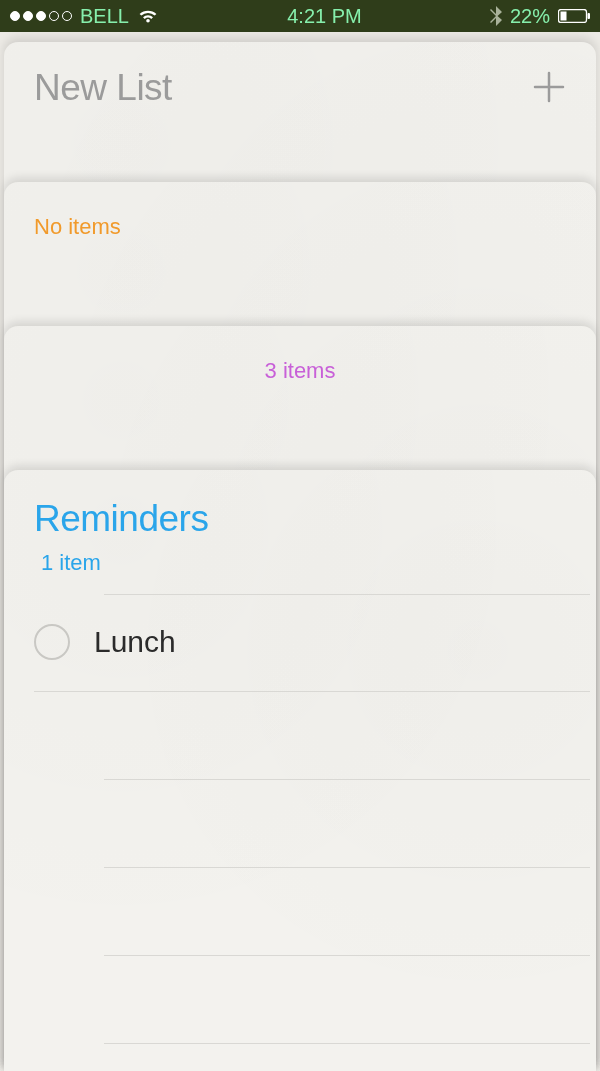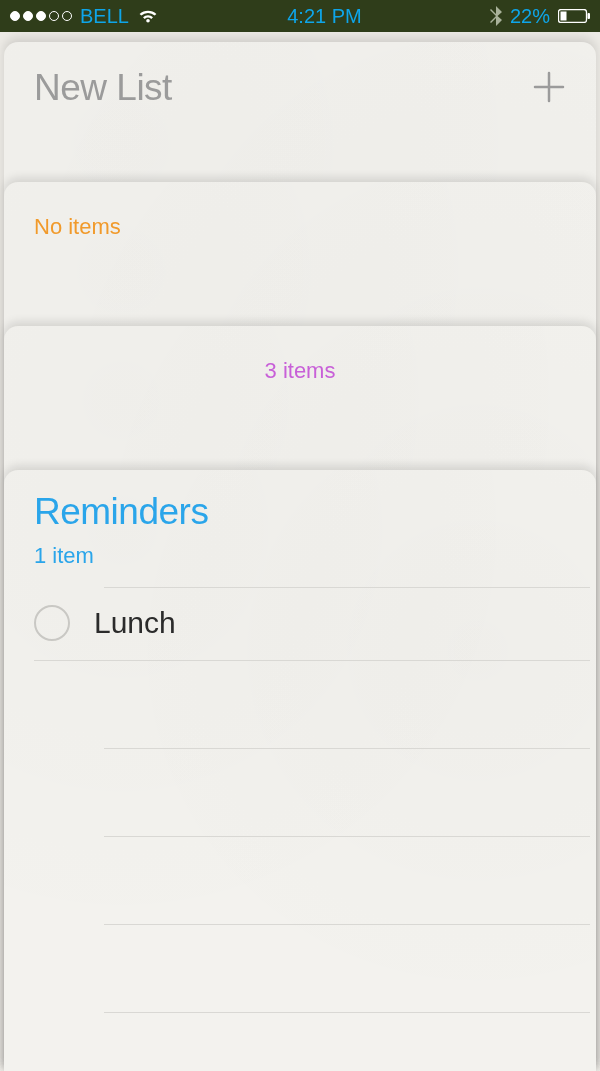--- a/index.html
+++ b/index.html
@@ -12,21 +12,21 @@
     height: 1071px;
     font-family: -apple-system, "Helvetica Neue", Helvetica, Arial, sans-serif;
     background: #eceae5;
     overflow: hidden;
   }
 
   
   .status-bar {
     height: 32px;
     background: #2f3d1a;
-    color: #0ea5e9;
+    color: #86efac;
     display: flex;
     align-items: center;
     justify-content: space-between;
     padding: 0 10px;
     font-size: 20px;
     font-weight: 400;
   }
   .status-left,
   .status-right {
     display: flex;
@@ -113,40 +113,40 @@
     font-size: 22px;
     margin-top: 10px;
     font-weight: 400;
   }
 
   .title-gray { color: #9b9b9b; }
   .title-orange { color: #f19a2b; }
   .sub-orange { color: #f19a2b; }
   .title-purple { color: #c860d8; }
   .sub-purple { color: #c860d8; text-align: center; }
-  .title-blue { color: #2aa5ea; }
-  .sub-blue { color: #2aa5ea; }
+  .title-blue { color: #2aa5ea; margin-top: 7px; }
+  .sub-blue { color: #2aa5ea; margin-left: 7px; }
 
   .plus-icon {
     color: #9b9b9b;
     font-size: 48px;
     font-weight: 200;
     cursor: pointer;
     line-height: 1;
   }
 
   
   .reminders-content {
     padding-left: 20px;
     padding-right: 0;
   }
   .reminder-row {
     display: flex;
     align-items: center;
-    height: 74px;
+    height: 98px;
     border-bottom: 1px solid #d9d8d4;
     gap: 24px;
   }
 
   .reminder-check {
     width: 36px;
     height: 36px;
     border: 2px solid #c9c8c4;
     border-radius: 50%;
     flex: 0 0 auto;

